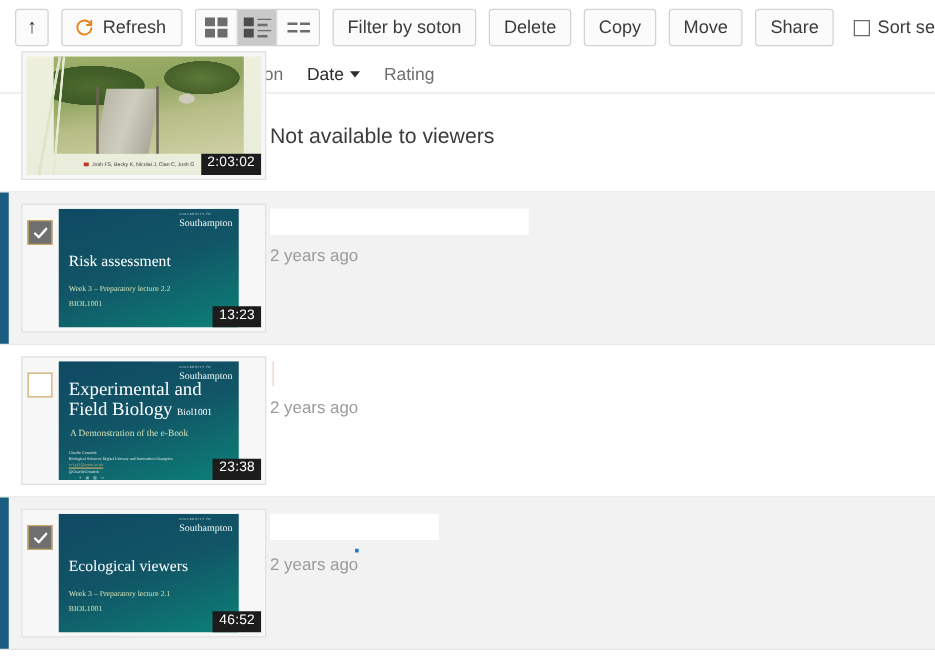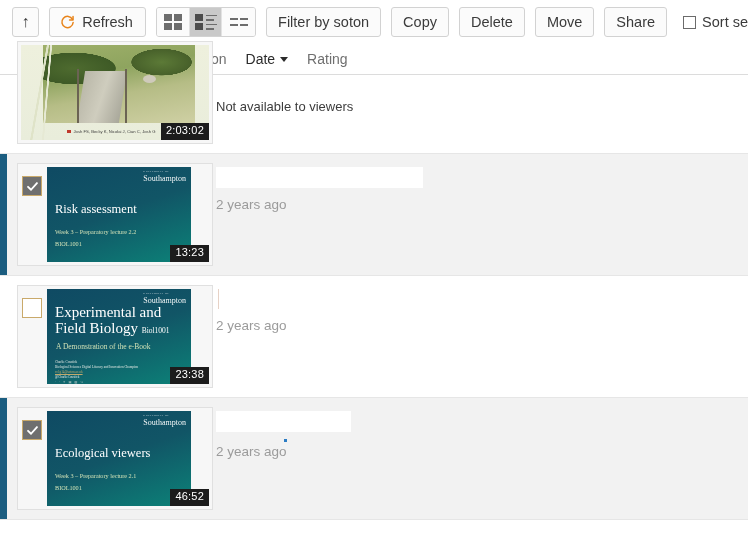--- a/index.html
+++ b/index.html
@@ -329,21 +329,21 @@
   .bluedot {
     width: 3px; height: 3px; background:#2b7cc4;
     position: relative; top: -2px; left: 68px;
   }
   .agetext {
     font-size: 13.5px;
     color: #9b9b9b;
     font-family: "Liberation Sans", sans-serif;
   }
   .notavail {
-    font-size: 13px;
+    font-size: 17px;
     color: #3c3c3c;
     padding-top: 20px;
   }
 </style>
 </head>
 <body>
 
 <div class="toolbar">
 
   <button class="btn btn-up">
@@ -391,22 +391,22 @@
           </span>
         <span class="r">
             <i></i>
             <i></i>
           </span>
       </span>
     </div>
   </div>
 
   <button class="btn">Filter by soton</button>
+  <button class="btn">Delete</button>
   <button class="btn">Copy</button>
-  <button class="btn">Delete</button>
   <button class="btn">Move</button>
   <button class="btn">Share</button>
 
   <label class="showsearch">
     <span class="cb-sm"></span>
     <span>Sort se</span>
   </label>
 </div>
 
 <div class="sortbar">

